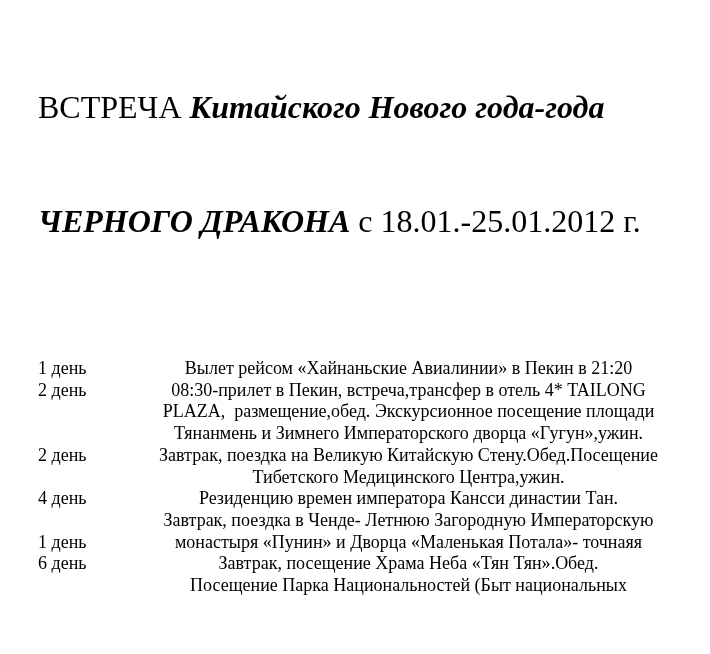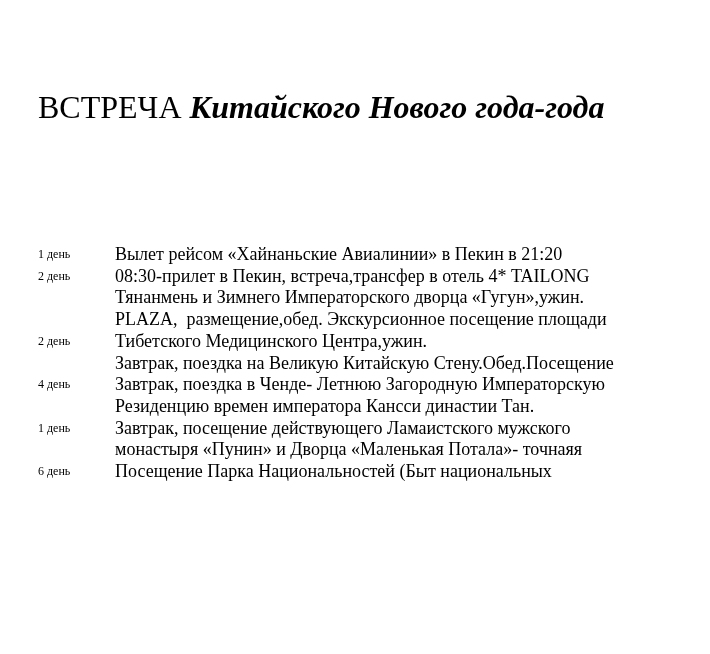--- a/index.html
+++ b/index.html
@@ -23,88 +23,89 @@
     line-height: 38px;
     font-weight: bold;
     white-space: pre;
   }
   
   .itinerary { margin-top: 42px; }
   .iti-row { display: flex; align-items: flex-start; }
   .day-cell {
     flex: 0 0 77px;
     width: 77px;
-    font-size: 12px;
+    font-size: 18px;
     line-height: 21.7px;
     white-space: pre;
   }
-  .desc-cell { flex: 1 1 auto; min-width: 0; }
+  .desc-cell { flex: 1 1 auto; min-width: 0; text-align: center; }
   .line {
     font-size: 18px;
     line-height: 21.7px;
     white-space: pre;
   }
   
   .run-r { font-weight: normal; font-style: normal; }
   .run-b { font-weight: normal; font-style: normal; }
   .run-bi { font-weight: bold; font-style: italic; margin-top: 40px; }
 </style>
 </head>
 <body>
 
 <div class="doc">
 
   <div class="title">
     <div class="title-line"><span class="run-b">ВСТРЕЧА </span><span class="run-bi">Китайского Нового года-года</span></div>
+    <div class="title-line"><span class="run-bi">ЧЕРНОГО ДРАКОНА</span><span class="run-b"> с 18.01.-25.01.2012 г.</span></div>
   </div>
 
   <div class="itinerary">
 
       <div class="iti-row">
         <div class="day-cell">1 день</div>
         <div class="desc-cell">
           <div class="line"><span class="run-r">Вылет рейсом «</span><span class="run-b">Хайнаньские Авиалинии»</span><span class="run-r"> в Пекин </span><span class="run-b">в 21:20</span></div>
         </div>
       </div>
 
       <div class="iti-row">
         <div class="day-cell">2 день</div>
         <div class="desc-cell">
           <div class="line"><span class="run-r">08:30-прилет в Пекин, встреча,трансфер в отель 4* </span><span class="run-b">TAILONG</span></div>
+          <div class="line"><span class="run-b">PLAZA,</span><span class="run-r">  размещение,обед. </span><span class="run-b">Экскурсионное посещение площади</span></div>
           <div class="line"><span class="run-b">Тянанмень и Зимнего Императорского дворца «Гугун»</span><span class="run-r">,ужин.</span></div>
-          <div class="line"><span class="run-b">PLAZA,</span><span class="run-r">  размещение,обед. </span><span class="run-b">Экскурсионное посещение площади</span></div>
         </div>
       </div>
 
       <div class="iti-row">
         <div class="day-cell">2 день</div>
         <div class="desc-cell">
+          <div class="line"><span class="run-r">Завтрак, </span><span class="run-b">поездка на Великую Китайскую Стену</span><span class="run-r">.Обед.Посещение</span></div>
           <div class="line"><span class="run-b">Тибетского Медицинского Центра</span><span class="run-r">,ужин.</span></div>
-          <div class="line"><span class="run-r">Завтрак, </span><span class="run-b">поездка на Великую Китайскую Стену</span><span class="run-r">.Обед.Посещение</span></div>
         </div>
       </div>
 
       <div class="iti-row">
         <div class="day-cell">4 день</div>
         <div class="desc-cell">
+          <div class="line"><span class="run-b">Резиденцию времен императора Кансси династии Тан.</span></div>
           <div class="line"><span class="run-r">Завтрак, поездка в </span><span class="run-b">Ченде- Летнюю Загородную Императорскую</span></div>
-          <div class="line"><span class="run-b">Резиденцию времен императора Кансси династии Тан.</span></div>
         </div>
       </div>
 
       <div class="iti-row">
         <div class="day-cell">1 день</div>
         <div class="desc-cell">
-          <div class="line"><span class="run-r">Завтрак, </span><span class="run-b">посещение действующего Ламаистского мужского</span></div>
           <div class="line"><span class="run-b">монастыря «Пунин» и Дворца «Маленькая Потала»- точнаяя</span></div>
         </div>
       </div>
 
       <div class="iti-row">
         <div class="day-cell">6 день</div>
         <div class="desc-cell">
+          <div class="line"><span class="run-r">Завтрак, </span><span class="run-b">посещение Храма Неба «Тян Тян»</span><span class="run-r">.Обед.</span></div>
           <div class="line"><span class="run-b">Посещение Парка Национальностей</span><span class="run-r"> (Быт национальных</span></div>
         </div>
       </div>
 
     </div>
 
 </div>
 
 </body></html>

